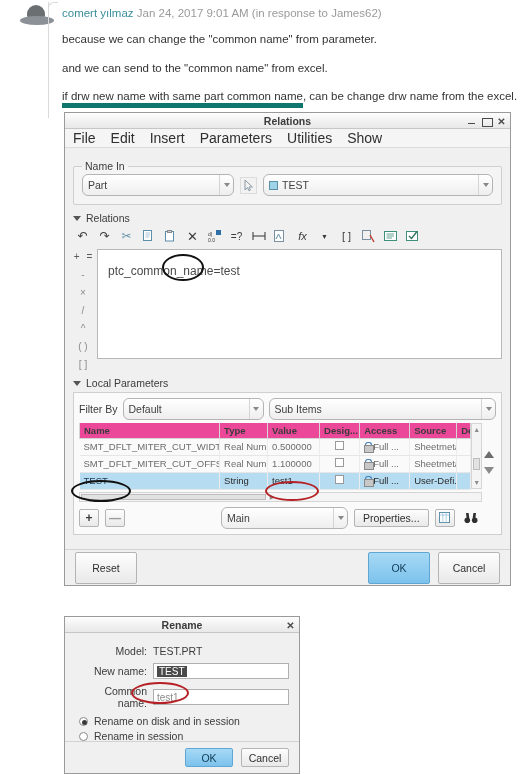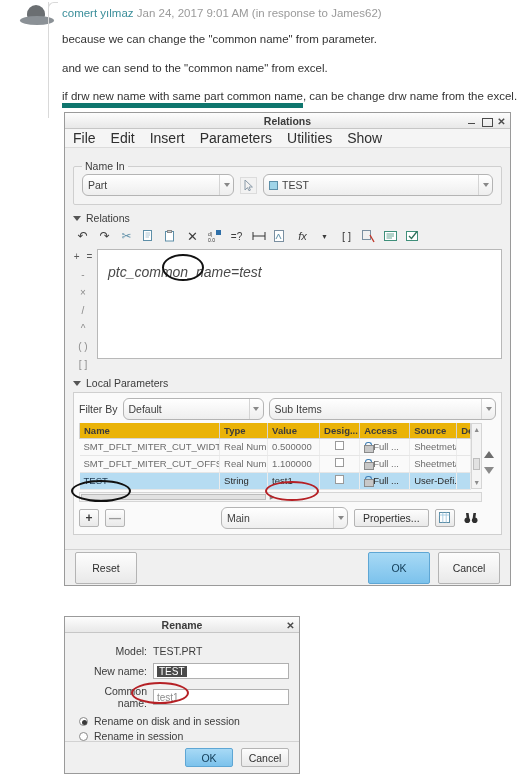--- a/index.html
+++ b/index.html
@@ -106,41 +106,41 @@
   .editor-wrap { display:flex; gap:4px; margin-top:3px; }
   .op-col {
     width:20px; display:flex; flex-direction:column; align-items:center;
     gap:7px; padding-top:2px; font-size:10px; color:#8c8c8c;
   }
   .op-col .op-top { display:flex; gap:7px; font-size:10px; color:#5a5a5a; }
   .editor {
     flex:1; height:110px; background:#ffffff; border:1px solid #b8b8b8;
     position:relative; padding:14px 0 0 10px;
   }
-  .rel-text { font-size:14px; color:#4a4a4a; white-space:nowrap;font-style:italic; }
+  .rel-text { font-size:12px; color:#4a4a4a; white-space:nowrap; }
 
   .ellipse-black {
     position:absolute; border:2px solid #111; border-radius:50%;
     pointer-events:none;
   }
   .ellipse-red {
     position:absolute; border:2px solid #b52025; border-radius:50%;
     pointer-events:none;
   }
 
   .initial-row { display:flex; justify-content:flex-end; margin-top:4px; }
 
   
   .filter-row { display:flex; align-items:center; gap:5px; }
   .filter-label { font-size:10.5px; color:#3b3b3b; }
 
   .param-box { border:1px solid #cfcfcf; background:#fafafa; padding:5px; margin-top:3px; }
   .ptable { width:100%; border-collapse:collapse; font-size:9.5px; table-layout:fixed; }
   .ptable th {
-    background:#eab308; border:1px solid #d5d5d5; border-top:none;
+    background:#ec4899; border:1px solid #d5d5d5; border-top:none;
     font-size:9.5px; font-weight:bold; color:#3b3b3b; height:15px;
     text-align:left; padding:0 4px; white-space:nowrap; overflow:hidden;
   }
   .ptable td {
     border-bottom:1px solid #e6e6e6; border-right:1px solid #ececec;
     height:17px; padding:0 4px; color:#6c6c6c; white-space:nowrap; overflow:hidden;
   }
   tr.sel td { background:#b6dcf2; color:#2a2a2a; }
   tr.sel td.name-cell { color:#1e3a52; }
   td.center { text-align:center; }

